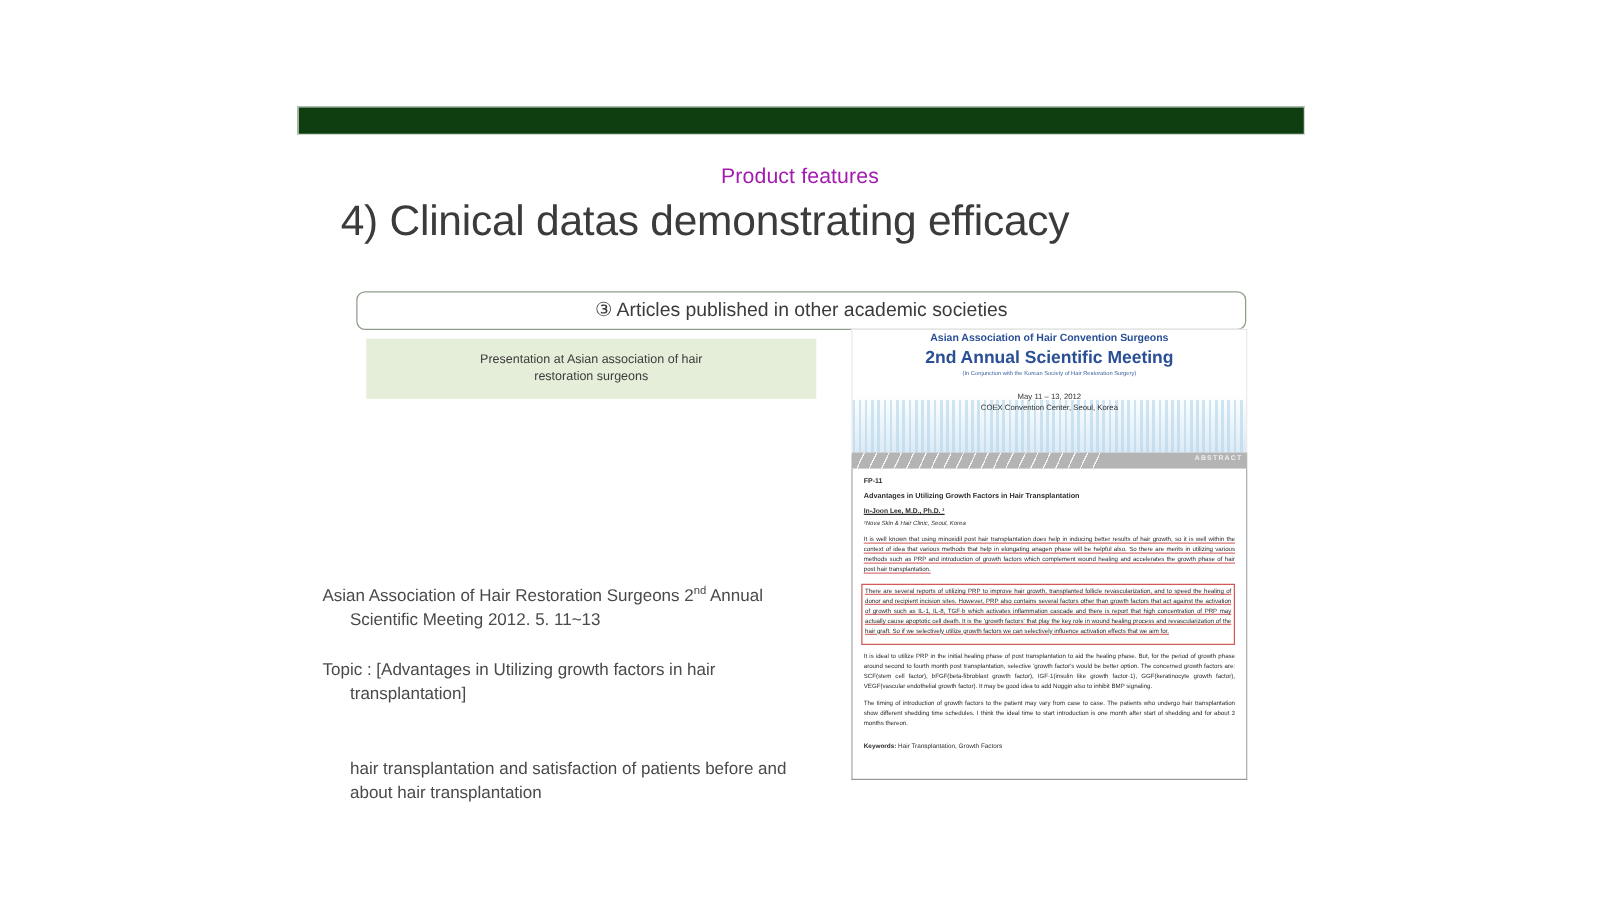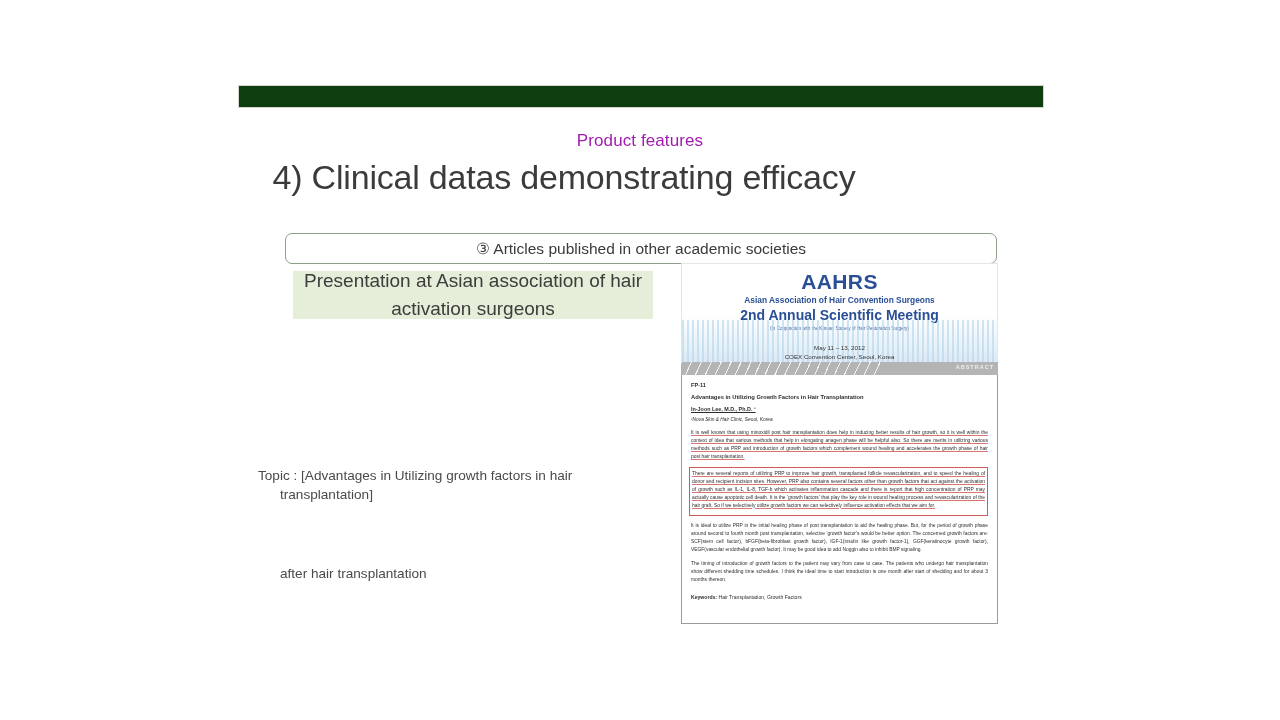--- a/index.html
+++ b/index.html
@@ -76,21 +76,21 @@
     width: 360px;
     height: 48px;
     background: #e4eed8;
     display: flex;
     flex-direction: column;
     align-items: center;
     justify-content: center;
     line-height: 1.45;
   }
   #green-callout div {
-    font-size: 19px;
+    font-size: 10px;
     color: #3d3d3d;
     text-align: center;
   }
 
   
   #left-body {
     position: absolute;
     left: 258px;
     top: 466px;
     width: 400px;
@@ -209,44 +209,47 @@
 
 <div id="eyebrow">Product features</div>
 <div id="slide-title">4) Clinical datas demonstrating efficacy</div>
 
 <div id="section-banner" style="border-color: rgb(143, 158, 139);">
   <span id="section-banner-text">③ Articles published in other academic societies</span>
 </div>
 
 <div id="green-callout" style="background: rgb(228, 238, 216);">
   <div>Presentation at Asian association of hair</div>
-  <div>activation surgeons</div>
+  <div>restoration surgeons</div>
 </div>
 
 <div id="left-body">
 
+  <div class="body-block">
+    <span class="lead">Asian Association of Hair Restoration Surgeons 2</span><span class="sup">nd</span><span> Annual</span><br>
+    <span>Scientific Meeting 2012. 5. 11~13</span>
+  </div>
 
   <div class="body-block" style="">
     <span class="lead">Topic : [Advantages in Utilizing growth factors in hair</span><br>
     <span>transplantation]</span>
   </div>
 
   <div class="body-block">
     <br>
-    <br>
-    <span>after hair transplantation</span>
+    <span>hair transplantation and satisfaction of patients before and</span><br>
+    <span>about hair transplantation</span>
   </div>
 
 </div>
 
 <div id="doc">
 
   <div id="doc-header">
     <div class="stripes"></div>
-    <div id="aahrs-logo">AAHRS</div>
     <div id="aahrs-line1">Asian Association of Hair Convention Surgeons</div>
     <div id="aahrs-line2">2nd Annual Scientific Meeting</div>
     <div id="aahrs-line3">(In Conjunction with the Korean Society of Hair Restoration Surgery)</div>
     <div id="aahrs-date">
       <div>May 11 – 13, 2012</div>
       <div>COEX Convention Center, Seoul, Korea</div>
     </div>
   </div>
 
   <div id="doc-greyband">

